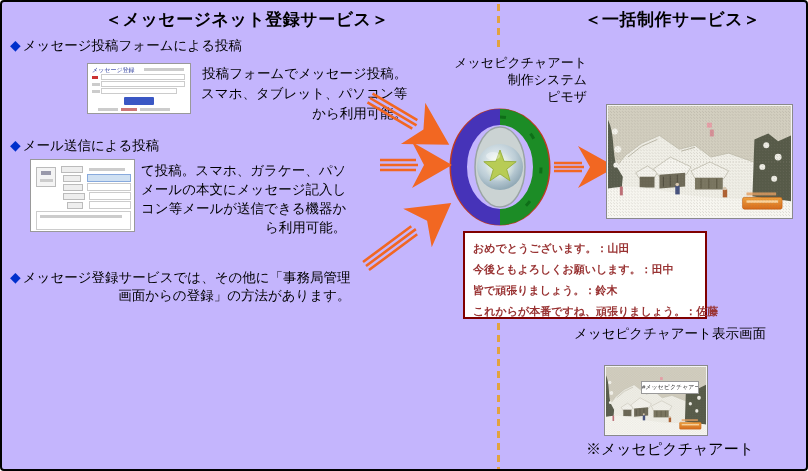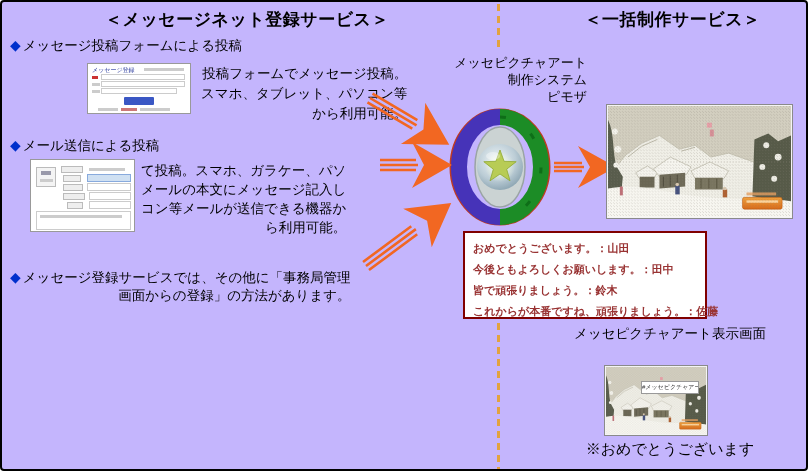--- a/index.html
+++ b/index.html
@@ -244,15 +244,15 @@
     <div>メッセピクチャアート表示画面</div>
   </div>
 
   <div class="abs snow-frame" style="left:602px; top:363px; width:104px; height:71px; padding:1px;">
     <svg width="100" height="67" viewBox="0 0 185 113" preserveAspectRatio="none">
       <use href="#snow-scene" width="185" height="113"></use>
     </svg>
     <div class="zoom-label">#メッセピクチャアート</div>
   </div>
 
-  <div class="abs jp option-note" style="left:538px; top:438px; width:260px;">※おめでとうございます</div>
+  <div class="abs jp option-note" style="left:538px; top:438px; width:260px;">※メッセピクチャアート</div>
 
 </div>
 
 </body></html>

